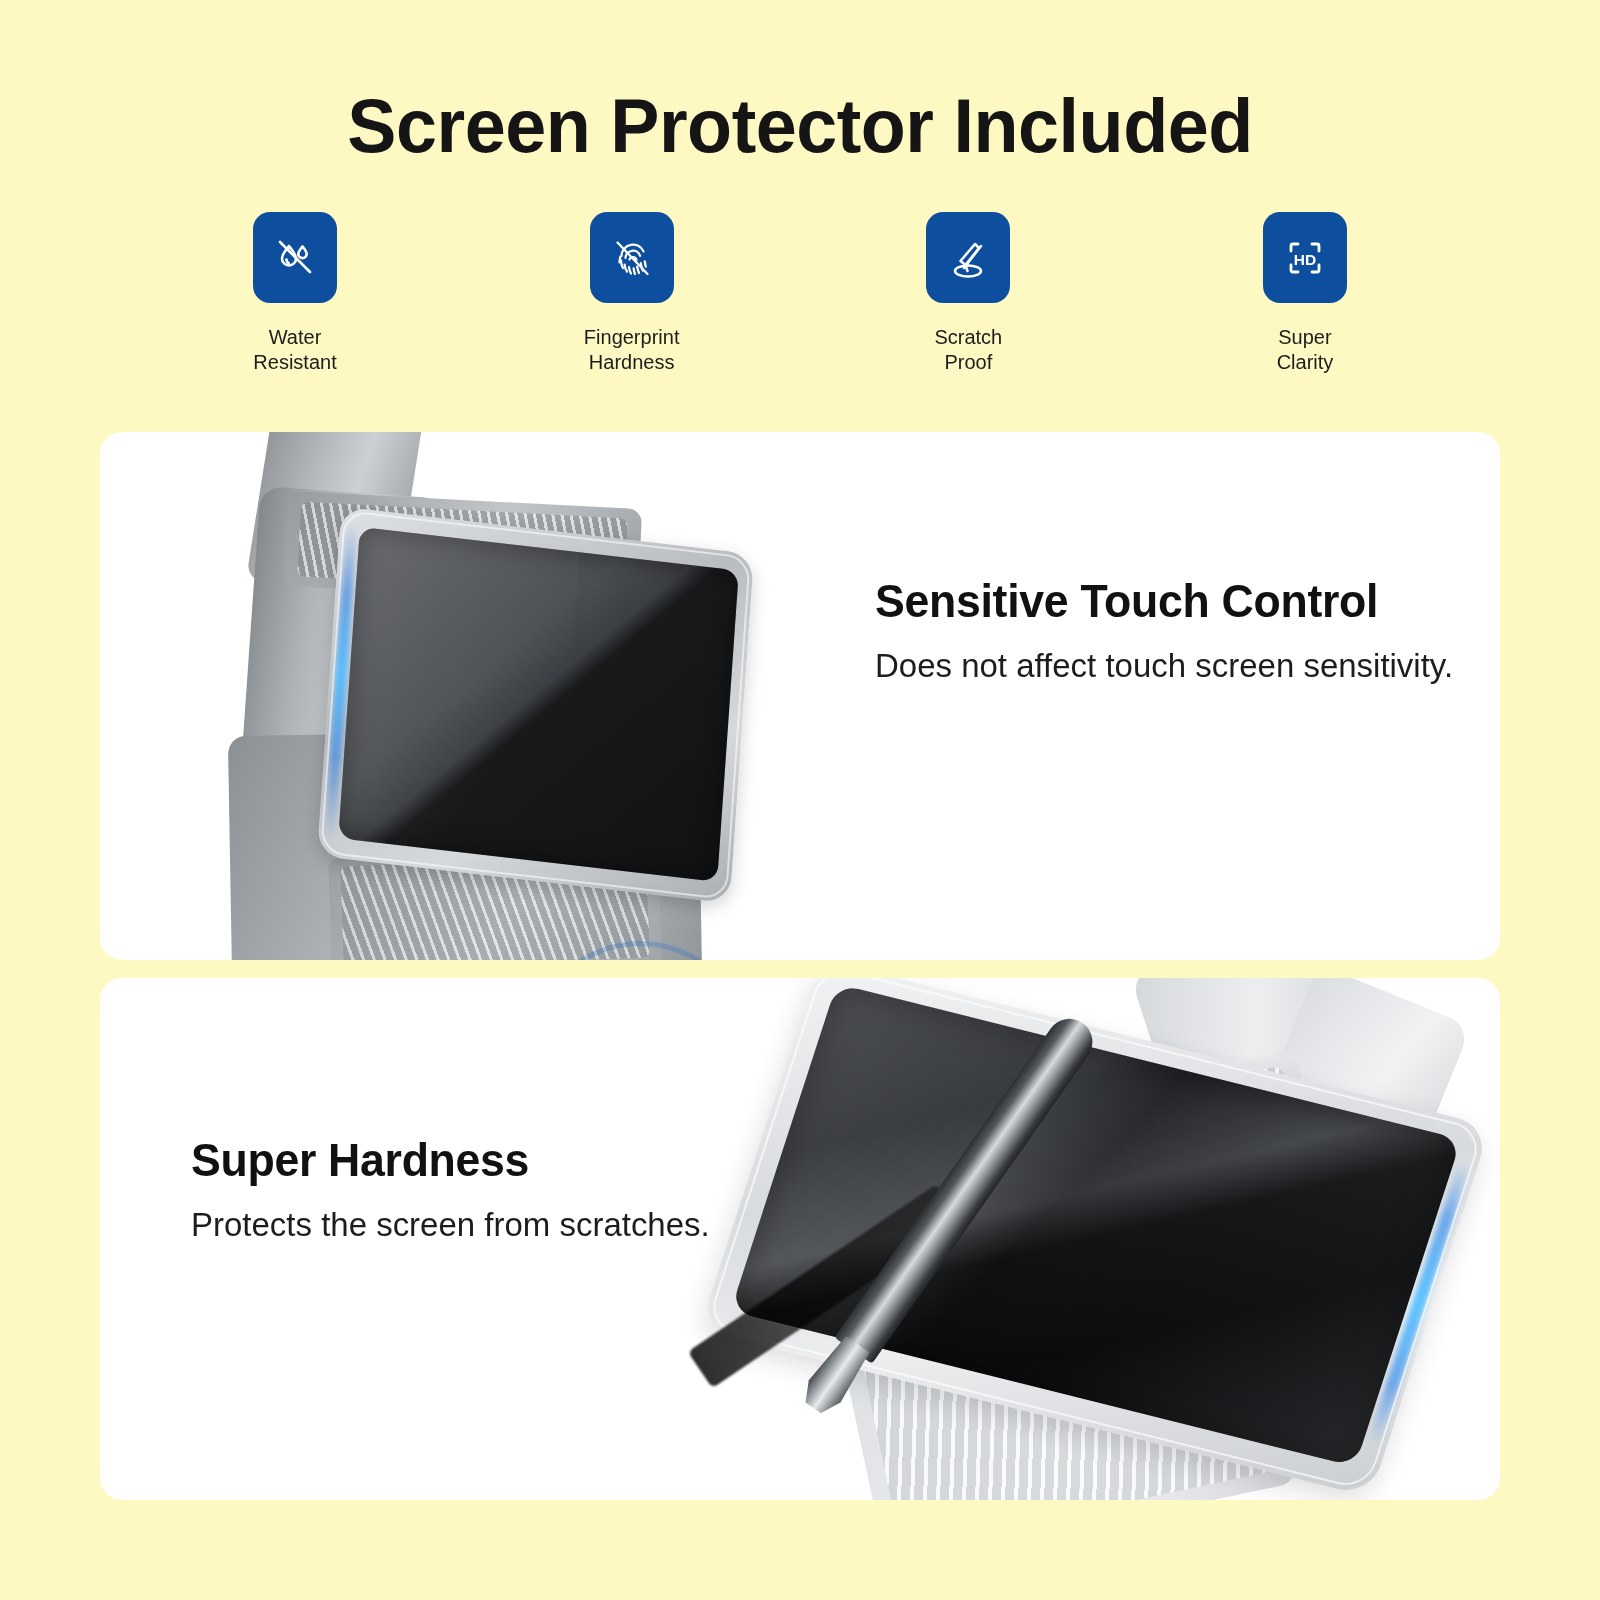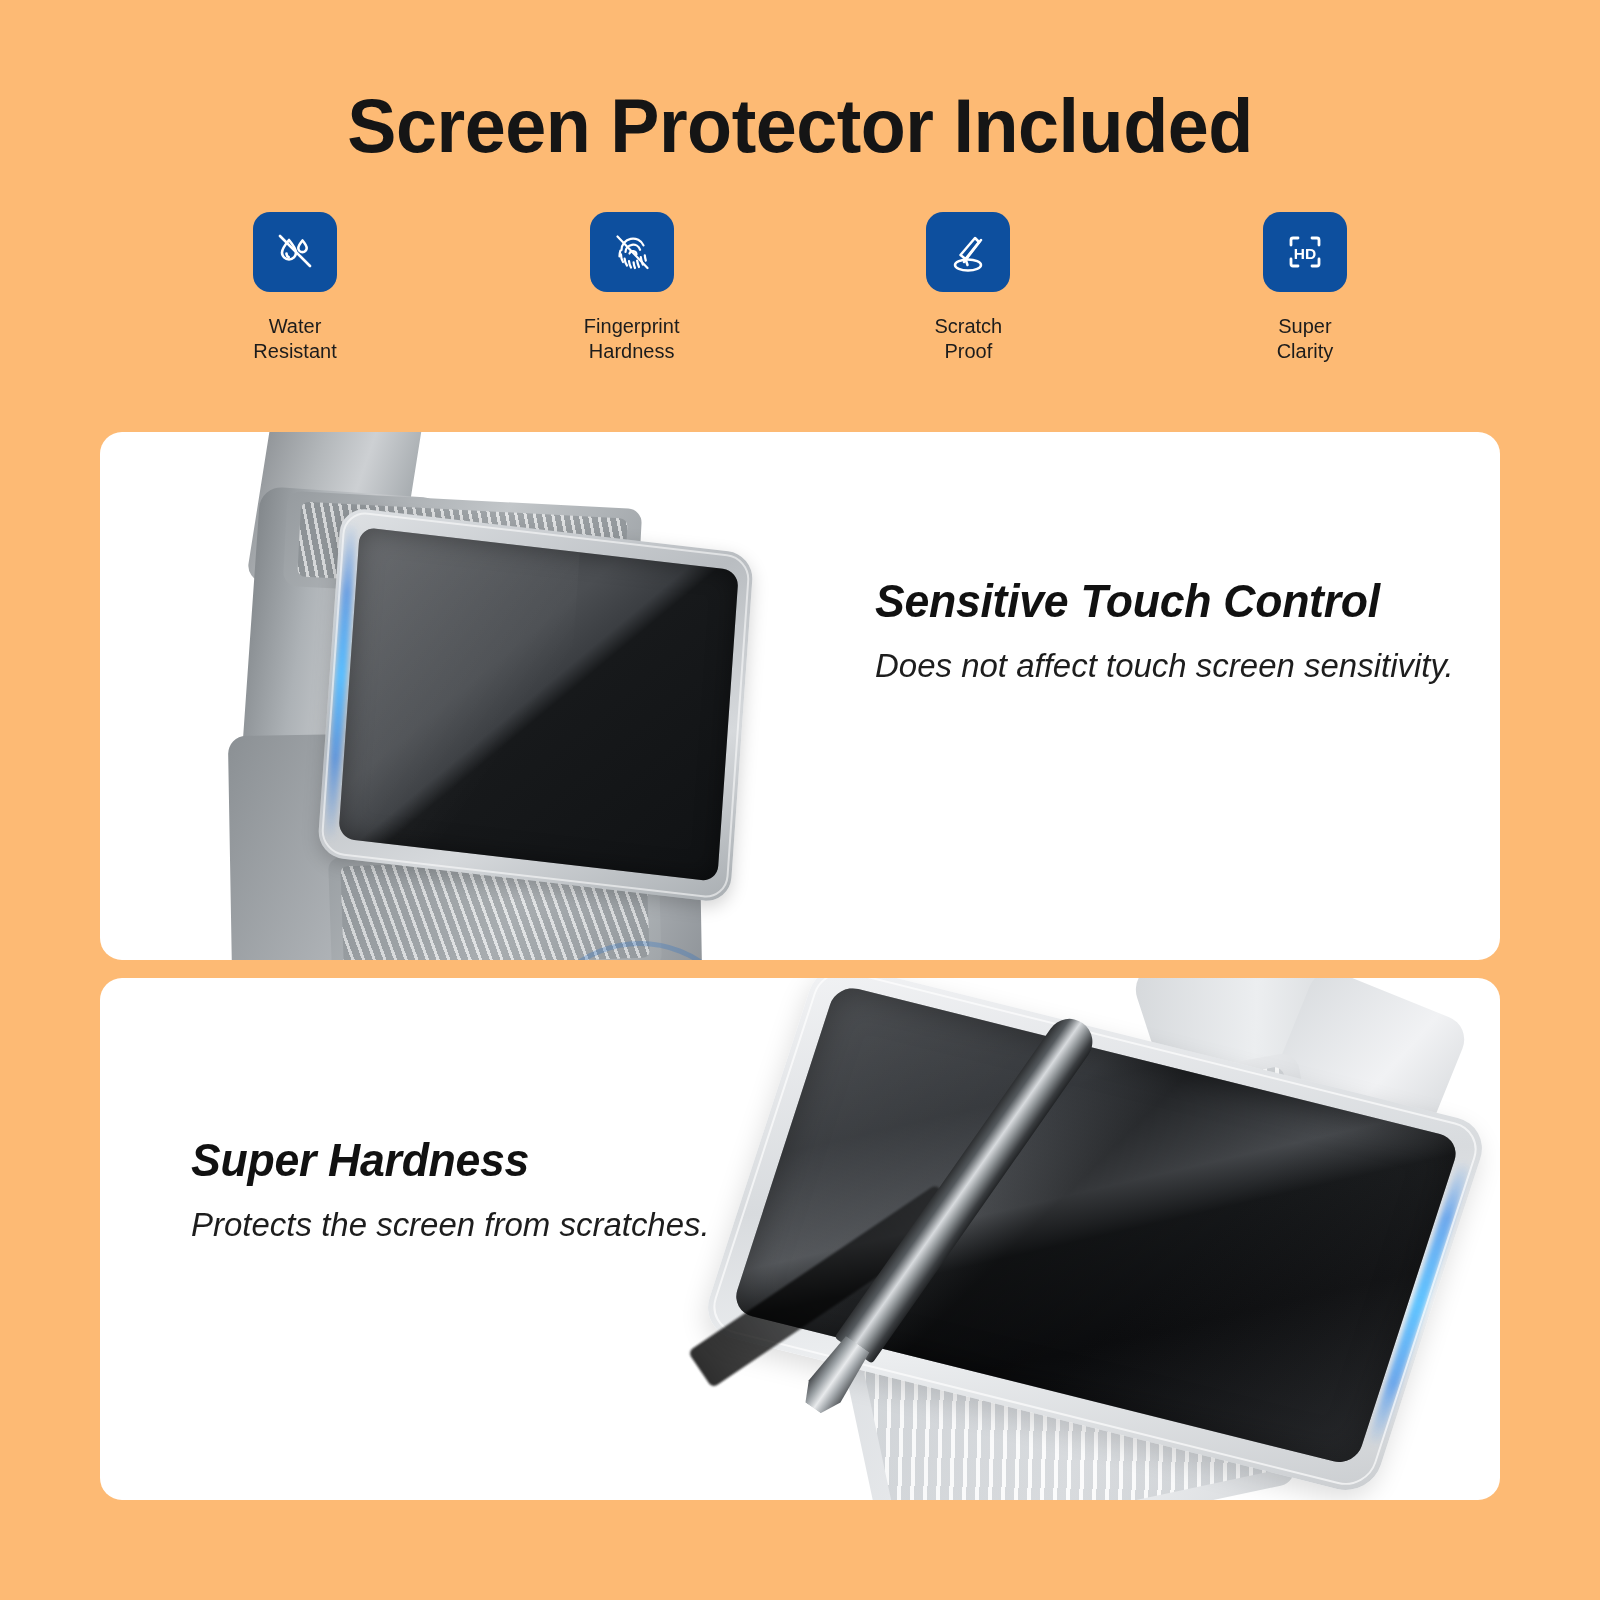--- a/index.html
+++ b/index.html
@@ -2,54 +2,54 @@
 <html><head>
 <meta charset="utf-8">
 <style>
   * { margin:0; padding:0; box-sizing:border-box; }
   html, body {
     width:1600px; height:1600px;
     background:#eef1f6;
     font-family:"Liberation Sans", sans-serif;
     overflow:hidden;
   }
-  .page { position:relative; width:1600px; height:1600px; background:#fdba74; }
+  .page { position:relative; width:1600px; height:1600px; background:#fef9c3; }
 
   
   .title {
     position:absolute; top:82px; left:0; width:1600px;
     text-align:center;
     font-size:76px; font-weight:bold; color:#151515;
     letter-spacing:-0.5px;
     font-stretch:condensed;
     transform:scaleX(0.97); transform-origin:center top;
   }
 
   
   .features {
     position:absolute; top:212px; left:200px; width:1200px;
     display:flex; justify-content:space-between;
   }
   .feature { width:190px; display:flex; flex-direction:column; align-items:center; }
   .feat-icon {
-    width:84px; height:80px; border-radius:17px;
+    width:84px; height:91px; border-radius:17px;
     background:#0d4f9e;
     display:flex; align-items:center; justify-content:center;
   }
   .feat-icon svg { display:block; }
   .feat-label {
     margin-top:22px; text-align:center;
     font-size:20px; line-height:1.27; color:#1c1c1c; font-weight:400;
     white-space:pre-line;
   }
 
   
   .card {
     position:absolute; left:100px; width:1400px;
-    background:#ffffff; border-radius:22px; overflow:hidden;font-style:italic;
+    background:#ffffff; border-radius:22px; overflow:hidden;
   }
   #card-touch { top:432px; height:528px; }
   #card-hard  { top:978px; height:522px; }
 
   .card-text { position:absolute; z-index:6; }
   #touch-text { left:775px; top:142px; width:600px; }
   #hard-text  { left:63px;  top:155px; width:560px;margin-left:28px; }
   .card-h {
     font-size:46px; font-weight:bold; color:#111; letter-spacing:-0.3px;
     transform:scaleX(0.97); transform-origin:left center;

